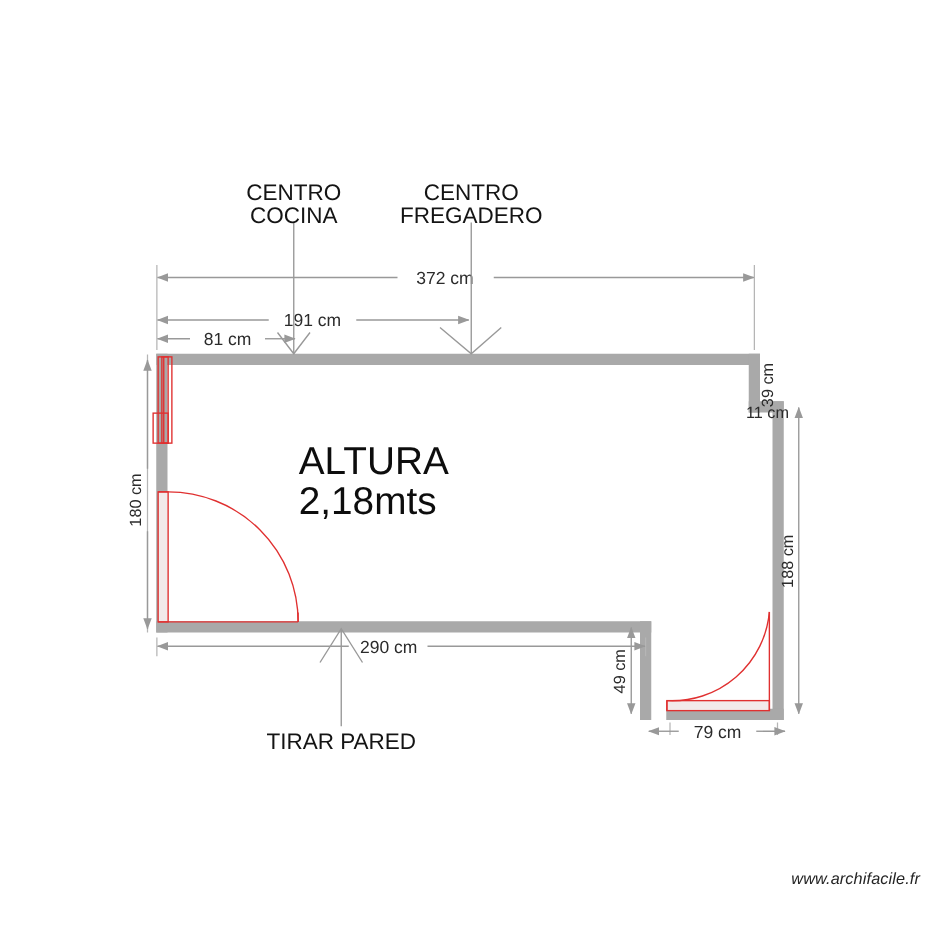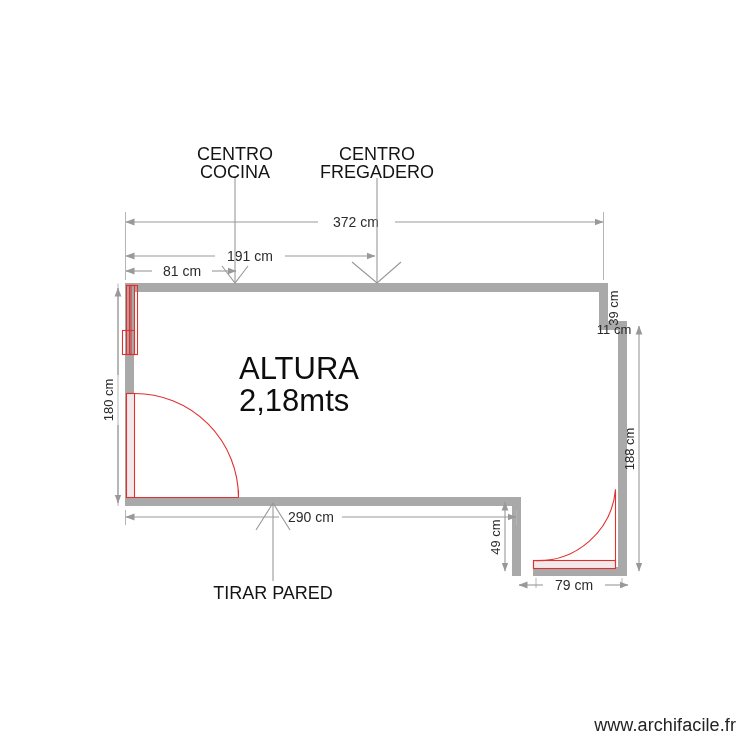--- a/index.html
+++ b/index.html
@@ -51,25 +51,26 @@
     fill: #141414;
   }
   .bigtext {
     font-family: "Liberation Sans", sans-serif;
     font-size: 31px;
     fill: #0d0d0d;
   }
   .watermark {
     position: absolute;
     right: 14px;
-    bottom: 14px;
-    font-family: "Liberation Sans", sans-serif;
-    font-size: 18px;
+    bottom: 40px;
+    font-family: "Liberation Sans", sans-serif;
+    font-size: 13px;
     color: #242424;
     letter-spacing: 0.1px;
+    font-style: italic;
   }
 </style>
 </head>
 <body>
 
 <div id="plan-root">
   <svg id="plan-svg" viewBox="0 0 750 750" xmlns="http://www.w3.org/2000/svg">
 
     <g>
 

